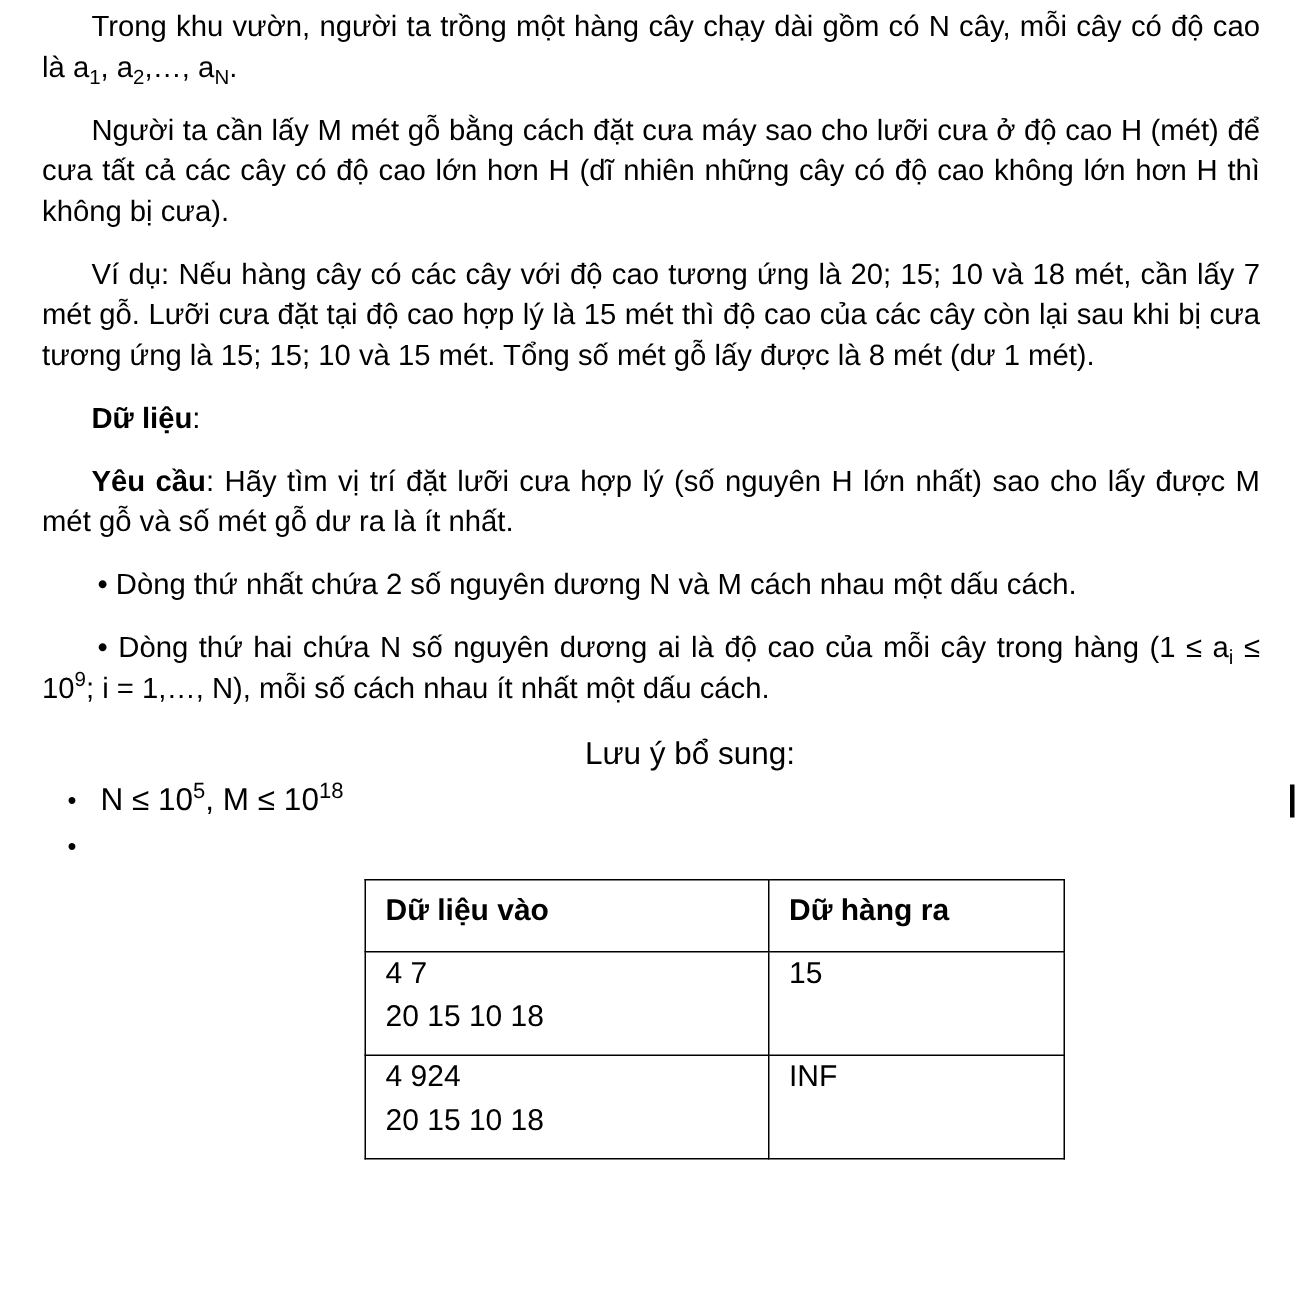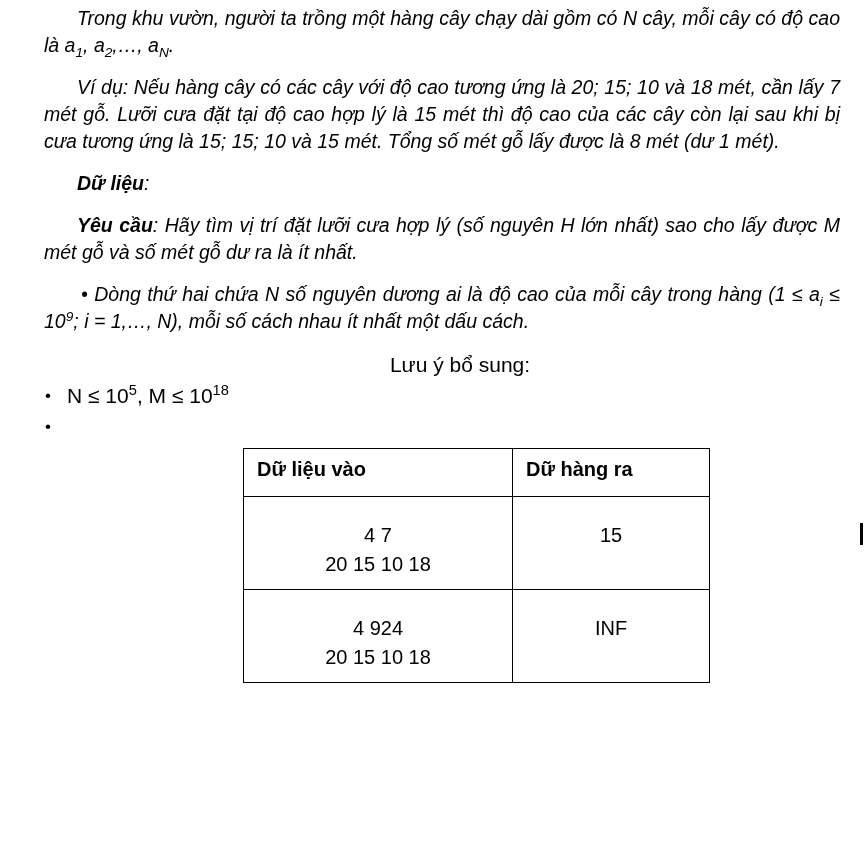--- a/index.html
+++ b/index.html
@@ -13,25 +13,24 @@
     position: relative;
     overflow: hidden;
     font-family: "Liberation Sans", "DejaVu Sans", sans-serif;
     color: #000000;
   }
   .doc {
     padding: 5px 27px 0 28px;
   }
   
   p.body {
-    font-style: italic;
     font-size: 19.5px;
     line-height: 27px;
     text-align: justify;
-    margin: 0 0 15px 16px;
+    margin: 0 0 15px 0;
     text-indent: 33px;
   }
   p.body b { font-weight: bold; }
   
   p.bullet-para {
     text-indent: 37px;
   }
   
   .notes-title {
     font-style: normal;
@@ -76,23 +75,22 @@
     font-size: 20px;
     padding: 9px 13px 14px 13px;
   }
   table.io th {
     font-weight: bold;
     padding-bottom: 15px;
   }
   table.io td {
     font-weight: normal;
     line-height: 29px;
-    padding-top: 24px;
+    padding-top: 0;
     padding-bottom: 10px;
-    text-align: center;
   }
   table.io col.c1 { width: 269px; }
   table.io col.c2 { width: 197px; }
   .io-line { display: block; }
   
   .cursor-mark {
     position: absolute;
     left: 860px;
     top: 523px;
     width: 3px;
@@ -100,27 +98,29 @@
     background: #000000;
   }
 </style>
 </head>
 <body>
 
 <div class="doc">
 
   <p class="body">Trong khu vườn, người ta trồng một hàng cây chạy dài gồm có N cây, mỗi cây có độ cao là a<sub>1</sub>, a<sub>2</sub>,…, a<sub>N</sub>.</p>
 
+  <p class="body">Người ta cần lấy M mét gỗ bằng cách đặt cưa máy sao cho lưỡi cưa ở độ cao H (mét) để cưa tất cả các cây có độ cao lớn hơn H (dĩ nhiên những cây có độ cao không lớn hơn H thì không bị cưa).</p>
 
   <p class="body">Ví dụ: Nếu hàng cây có các cây với độ cao tương ứng là 20; 15; 10 và 18 mét, cần lấy 7 mét gỗ. Lưỡi cưa đặt tại độ cao hợp lý là 15 mét thì độ cao của các cây còn lại sau khi bị cưa tương ứng là 15; 15; 10 và 15 mét. Tổng số mét gỗ lấy được là 8 mét (dư 1 mét).</p>
 
   <p class="body"><b>Dữ liệu</b>:</p>
 
   <p class="body"><b>Yêu cầu</b>: Hãy tìm vị trí đặt lưỡi cưa hợp lý (số nguyên H lớn nhất) sao cho lấy được M mét gỗ và số mét gỗ dư ra là ít nhất.</p>
 
+  <p class="body bullet-para">• Dòng thứ nhất chứa 2 số nguyên dương N và M cách nhau một dấu cách.</p>
 
   <p class="body bullet-para">• Dòng thứ hai chứa N số nguyên dương ai là độ cao của mỗi cây trong hàng (1 ≤ a<sub>i</sub> ≤ 10<sup>9</sup>; i = 1,…, N), mỗi số cách nhau ít nhất một dấu cách.</p>
 
 
   <p class="notes-title">Lưu ý bổ sung:</p>
 
   <div class="note-row">
     <span class="dot">•</span>
     <span class="txt">N ≤ 10<sup>5</sup>, M ≤ 10<sup>18</sup></span>
   </div>

